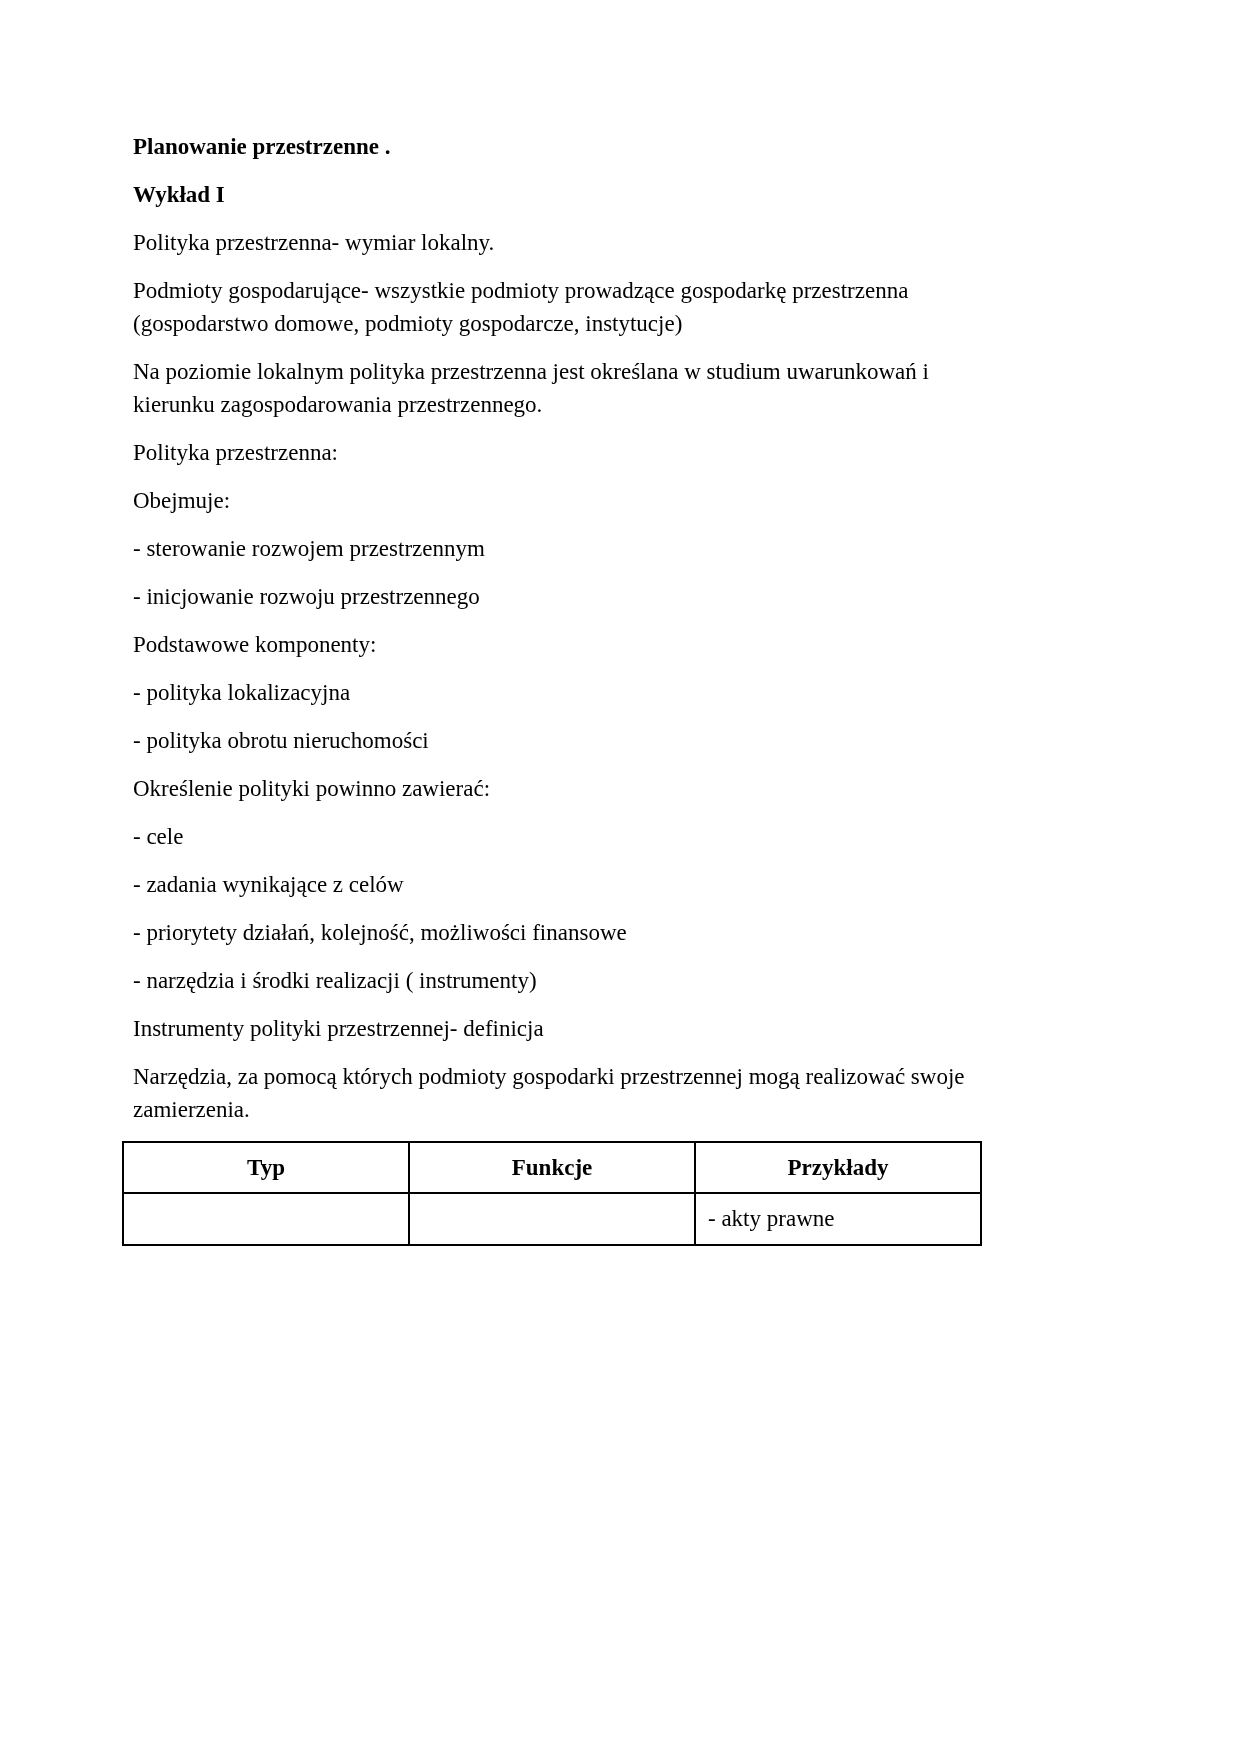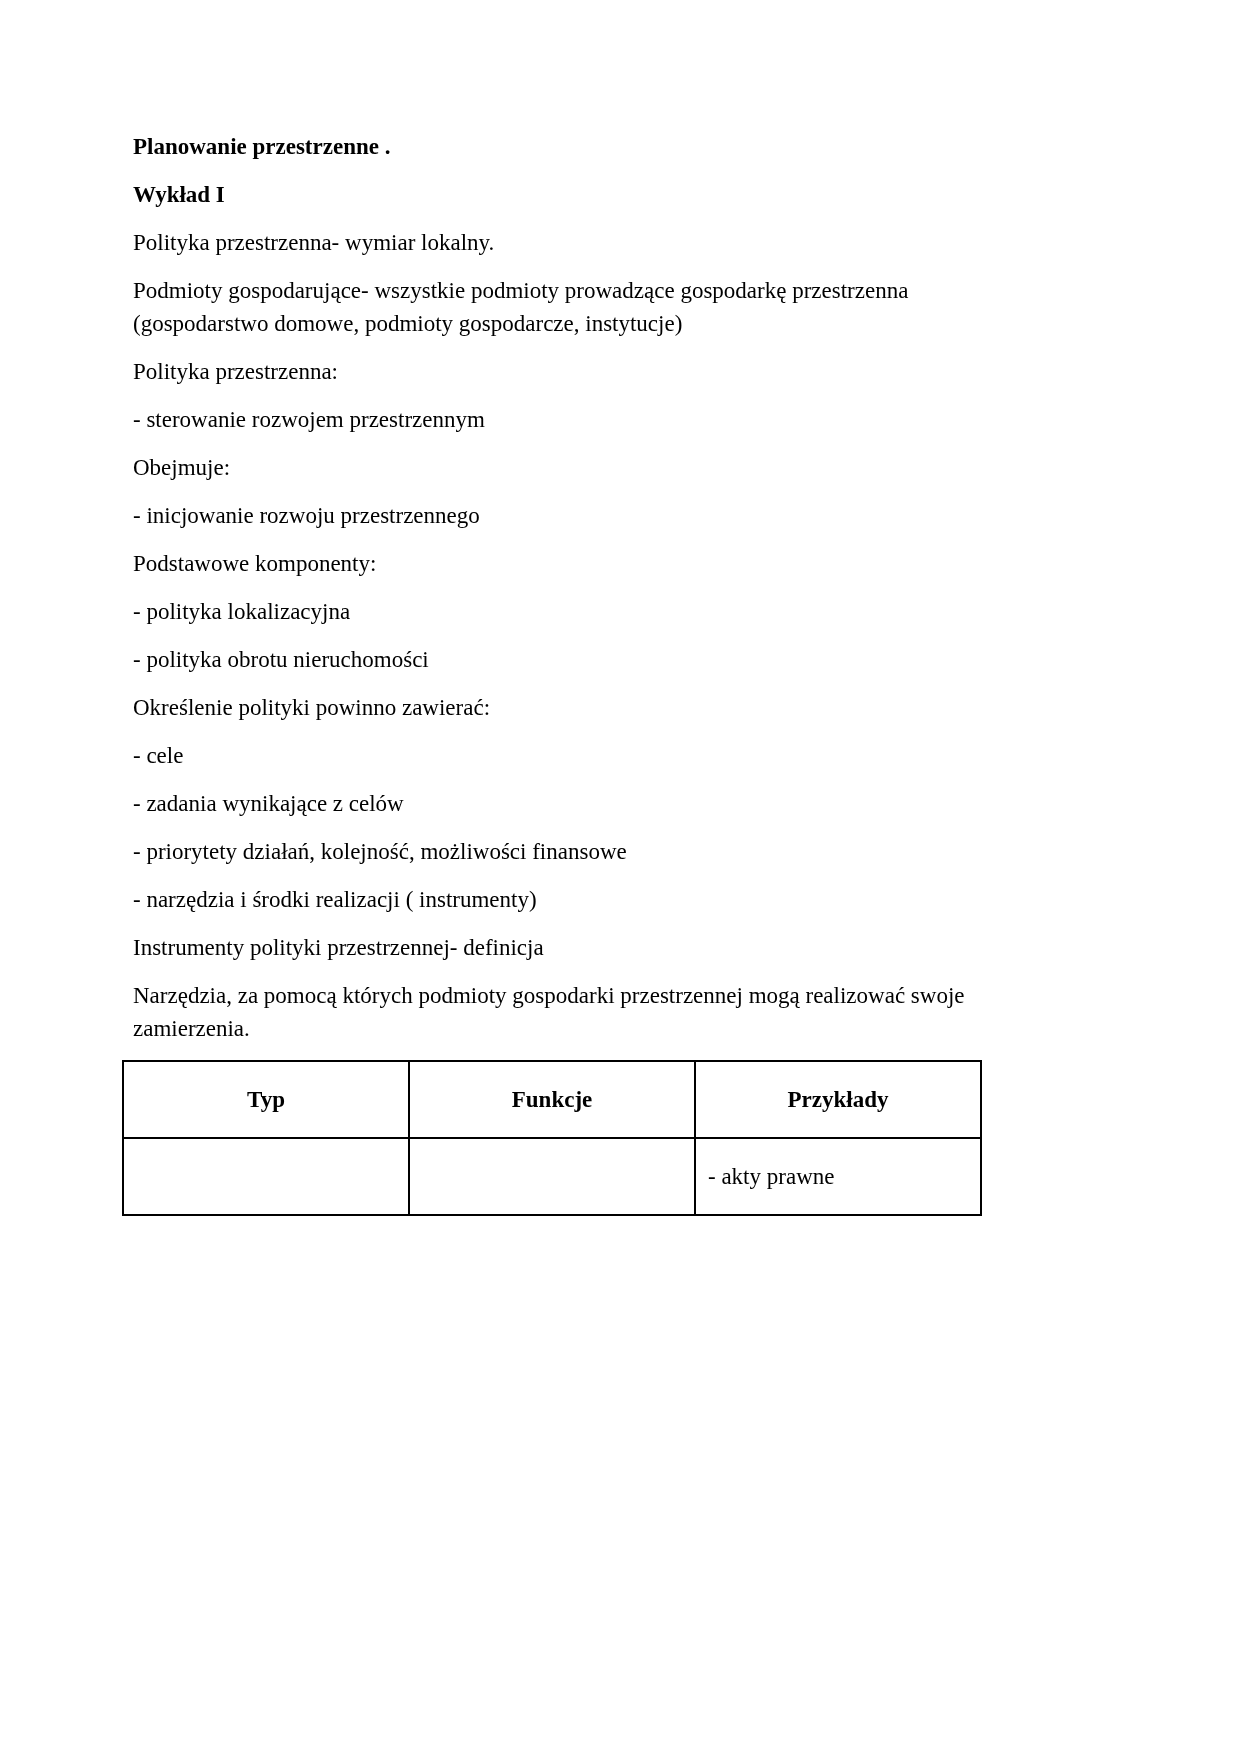--- a/index.html
+++ b/index.html
@@ -37,21 +37,21 @@
     width: 860px;
     border-collapse: collapse;
     margin-top: 12px;
     table-layout: fixed;
   }
   .doc-table th,
   .doc-table td {
     border: 2px solid #000000;
     font-size: 23px;
     line-height: 33px;
-    padding: 21px 12px;
+    padding: 8px 12px;
     box-sizing: border-box;
     vertical-align: top;
   }
   .doc-table th {
     font-weight: bold;
     text-align: center;
     height: 45px;
   }
   .doc-table td {
     height: 52px;
@@ -63,24 +63,25 @@
 <body>
 
 <div class="page">
   <div class="content">
 
     <p class="block heading">Planowanie przestrzenne .</p>
     <p class="block heading">Wykład I</p>
 
     <p class="block">Polityka przestrzenna- wymiar lokalny.</p>
     <p class="block">Podmioty gospodarujące- wszystkie podmioty prowadzące gospodarkę przestrzenna (gospodarstwo domowe, podmioty gospodarcze, instytucje)</p>
+    <p class="block">Na poziomie lokalnym polityka przestrzenna jest określana w studium uwarunkowań i kierunku zagospodarowania przestrzennego.</p>
     <p class="block">Polityka przestrzenna:</p>
+    <p class="block">Obejmuje:</p>
+
     <p class="block">- sterowanie rozwojem przestrzennym</p>
-
-    <p class="block">Obejmuje:</p>
     <p class="block">- inicjowanie rozwoju przestrzennego</p>
 
     <p class="block">Podstawowe komponenty:</p>
 
     <p class="block">- polityka lokalizacyjna</p>
     <p class="block">- polityka obrotu nieruchomości</p>
 
     <p class="block">Określenie polityki powinno zawierać:</p>
 
     <p class="block">- cele</p>

